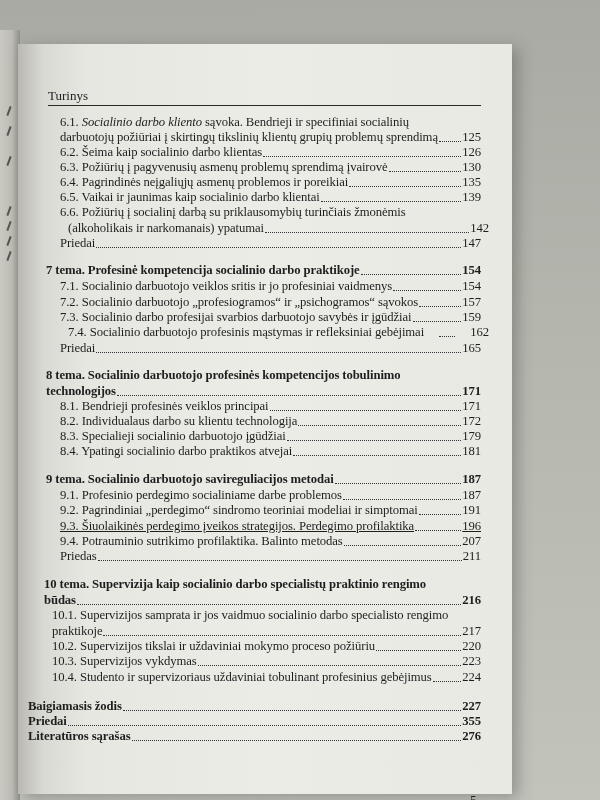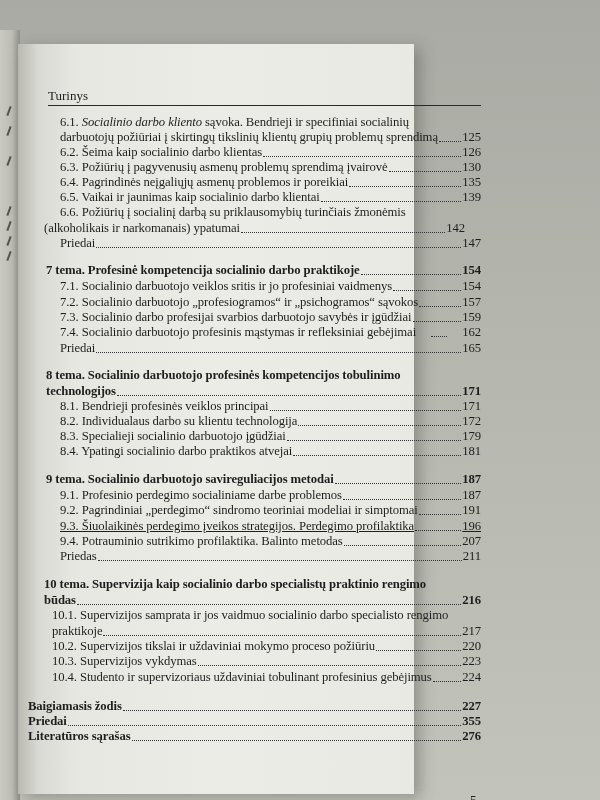--- a/index.html
+++ b/index.html
@@ -9,21 +9,21 @@
       font-family:"Liberation Serif","DejaVu Serif",serif;
     }
     .left-strip {
       position:absolute; left:0; top:30px; width:20px; height:770px;
       background: linear-gradient(90deg,#c9c9c2 0%,#bdbdb6 60%,#8f908a 100%);
     }
     .left-strip .mark {
       position:absolute; left:4px; width:10px; height:2px; background:#55554f; transform:rotate(-70deg);
     }
     .page {
-      position:absolute; left:18px; top:44px; width:396px; height:750px;
+      position:absolute; left:18px; top:44px; width:494px; height:750px;
       background: linear-gradient(90deg,#b9b9b2 0%,#d9d9d3 5%,#e7e7e1 14%,#ecece6 50%,#e9e9e3 100%);
       box-shadow: 6px 4px 14px rgba(60,60,55,0.35);
     }
     .running-head {
       position:absolute; left:30px; top:44px; width:433px;
       font-size:13px; color:#222; padding-bottom:1px;
       border-bottom:1.5px solid #2a2a2a;
     }
     .toc { position:absolute; left:0; top:0; width:100%; height:100%; }
     .entry {
@@ -80,21 +80,21 @@
         <span class="txt">6.4. Pagrindinės neįgaliųjų asmenų problemos ir poreikiai</span>
         <span class="dots"></span>
         <span class="pg">135</span>
       </div>
     <div class="entry" style="left:42px;top:146px;width:421px;">
         <span class="txt">6.5. Vaikai ir jaunimas kaip socialinio darbo klientai</span>
         <span class="dots"></span>
         <span class="pg">139</span>
       </div>
     <div class="line" style="left:42px;top:161px;">6.6. Požiūrių į socialinį darbą su priklausomybių turinčiais žmonėmis</div>
-    <div class="entry" style="left:26px;top:177px;width:421px;">
+    <div class="entry" style="left:50px;top:177px;width:421px;">
         <span class="txt">(alkoholikais ir narkomanais) ypatumai</span>
         <span class="dots"></span>
         <span class="pg">142</span>
       </div>
     <div class="entry" style="left:42px;top:192px;width:421px;">
         <span class="txt">Priedai</span>
         <span class="dots"></span>
         <span class="pg">147</span>
       </div>
 
@@ -111,21 +111,21 @@
     <div class="entry" style="left:42px;top:251px;width:421px;">
         <span class="txt">7.2. Socialinio darbuotojo „profesiogramos“ ir „psichogramos“ sąvokos</span>
         <span class="dots"></span>
         <span class="pg">157</span>
       </div>
     <div class="entry" style="left:42px;top:266px;width:421px;">
         <span class="txt">7.3. Socialinio darbo profesijai svarbios darbuotojo savybės ir įgūdžiai</span>
         <span class="dots"></span>
         <span class="pg">159</span>
       </div>
-    <div class="entry" style="left:42px;top:281px;width:421px;gap:14px;">
+    <div class="entry" style="left:50px;top:281px;width:421px;gap:14px;">
         <span class="txt">7.4. Socialinio darbuotojo profesinis mąstymas ir refleksiniai gebėjimai</span>
         <span class="dots"></span>
         <span class="pg">162</span>
       </div>
     <div class="entry" style="left:42px;top:297px;width:421px;">
         <span class="txt">Priedai</span>
         <span class="dots"></span>
         <span class="pg">165</span>
       </div>
 

